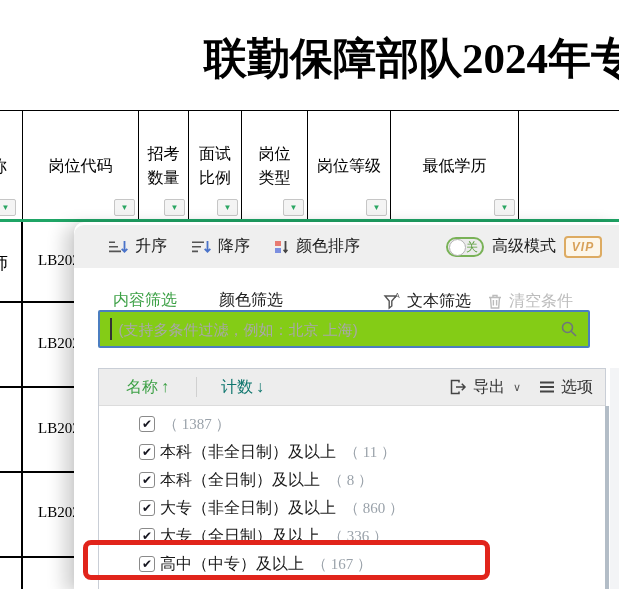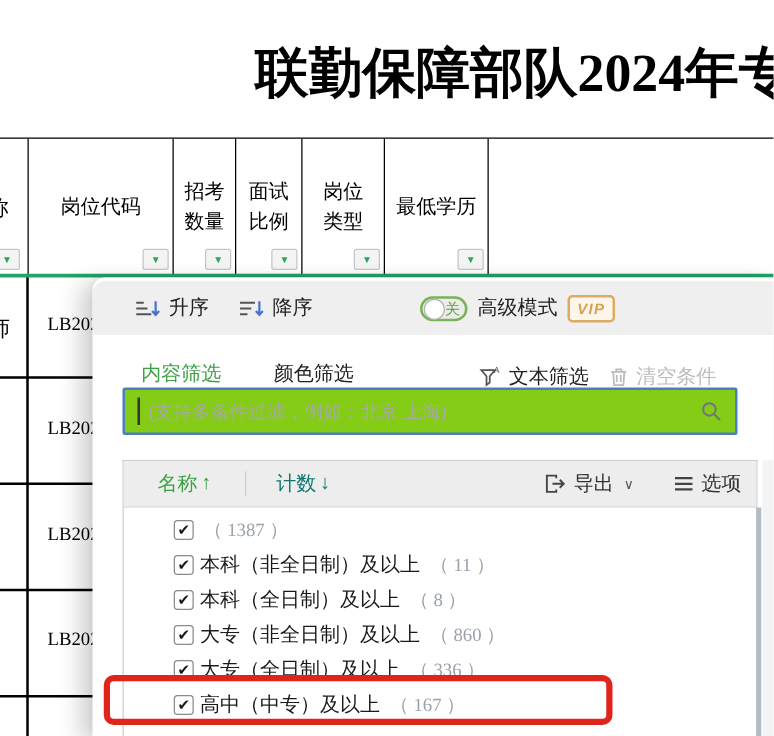--- a/index.html
+++ b/index.html
@@ -76,21 +76,21 @@
                    font-family:"Liberation Sans",sans-serif;color:#333;}
   .searchbox input::placeholder{color:#a8a8a8;opacity:1;}
 
   .list{position:absolute;left:24px;top:146px;width:508px;height:221px;box-sizing:border-box;
         border:1.5px solid #c9ced6;border-bottom:none;background:#fff;}
   .lheader{height:36px;background:#ededed;border-bottom:1px solid #dcdcdc;display:flex;
            align-items:center;padding:0 12px 0 27px;font-size:16px;}
   .lh-name{color:#3ca045;display:flex;align-items:center;gap:3px;}
   .lh-div{width:1px;height:20px;background:#d0d0d0;margin:0 24px 0 27px;}
   .lh-count{color:#0f766e;display:flex;align-items:center;gap:3px;}
-  .lh-right{margin-left:auto;display:flex;align-items:center;gap:32px;}
+  .lh-right{margin-left:auto;display:flex;align-items:center;gap:18px;}
   .lh-act{display:flex;align-items:center;gap:6px;color:#333;}
   .chev{font-size:11px;color:#555;margin-left:2px;}
 
   .litems{padding-top:4px;}
   .litem{display:flex;align-items:center;height:28px;padding-left:40px;}
   .cb{width:16px;height:16px;box-sizing:border-box;border:1.5px solid #8a8a8a;border-radius:3px;
       background:#fff;display:flex;align-items:center;justify-content:center;flex:0 0 auto;}
   .cb::after{content:"✔";font-size:12px;color:#15151f;line-height:1;}
   .lbl{margin-left:5px;font-size:16px;color:#1a1a1a;white-space:nowrap;}
   .cnt{margin-left:8px;font-size:15px;color:#9aa2aa;white-space:nowrap;}
@@ -123,20 +123,24 @@
     <div class="hcell">
       <span class="wrap2">招考数量</span>
       <span class="fbtn"></span>
     </div>
     <div class="hcell">
       <span class="wrap2">面试比例</span>
       <span class="fbtn"></span>
     </div>
     <div class="hcell">
       <span class="wrap2">岗位类型</span>
+      <span class="fbtn"></span>
+    </div>
+    <div class="hcell">
+      <span>岗位等级</span>
       <span class="fbtn"></span>
     </div>
     <div class="hcell">
       <span>最低学历</span>
       <span class="fbtn"></span>
     </div>
   </div>
 
   <div class="selline"></div>
 
@@ -169,20 +173,29 @@
       <div class="tool">
         <svg width="20" height="16" viewBox="0 0 20 16">
           <g stroke="#555" stroke-width="1.6" fill="none">
             <path d="M1 3.2 h12 M1 7.8 h9 M1 12.4 h6"></path>
           </g>
           <g stroke="#4a73c9" stroke-width="1.8" fill="none">
             <path d="M16.5 2 v10.5 M13.7 9.8 l2.8 3 l2.8 -3"></path>
           </g>
         </svg>
         <span>降序</span>
+      </div>
+      <div class="tool">
+        <svg width="15" height="16" viewBox="0 0 15 16">
+          <rect x="1" y="2" width="6" height="5" fill="#e87b72"></rect>
+          <rect x="1" y="9" width="6" height="5" fill="#7c8fe0"></rect>
+          <path d="M11.5 2 v11" stroke="#444" stroke-width="1.8" fill="none"></path>
+          <path d="M9.6 10.8 l1.9 2.4 l1.9 -2.4" stroke="#444" stroke-width="1.6" fill="none"></path>
+        </svg>
+        <span>颜色排序</span>
       </div>
       <div class="adv">
         <div class="toggle">
           <div class="knob"></div>
           <span class="tstate">关</span>
         </div>
         <span style="font-size:16px;">高级模式</span>
         <span class="vip">VIP</span>
       </div>
     </div>

